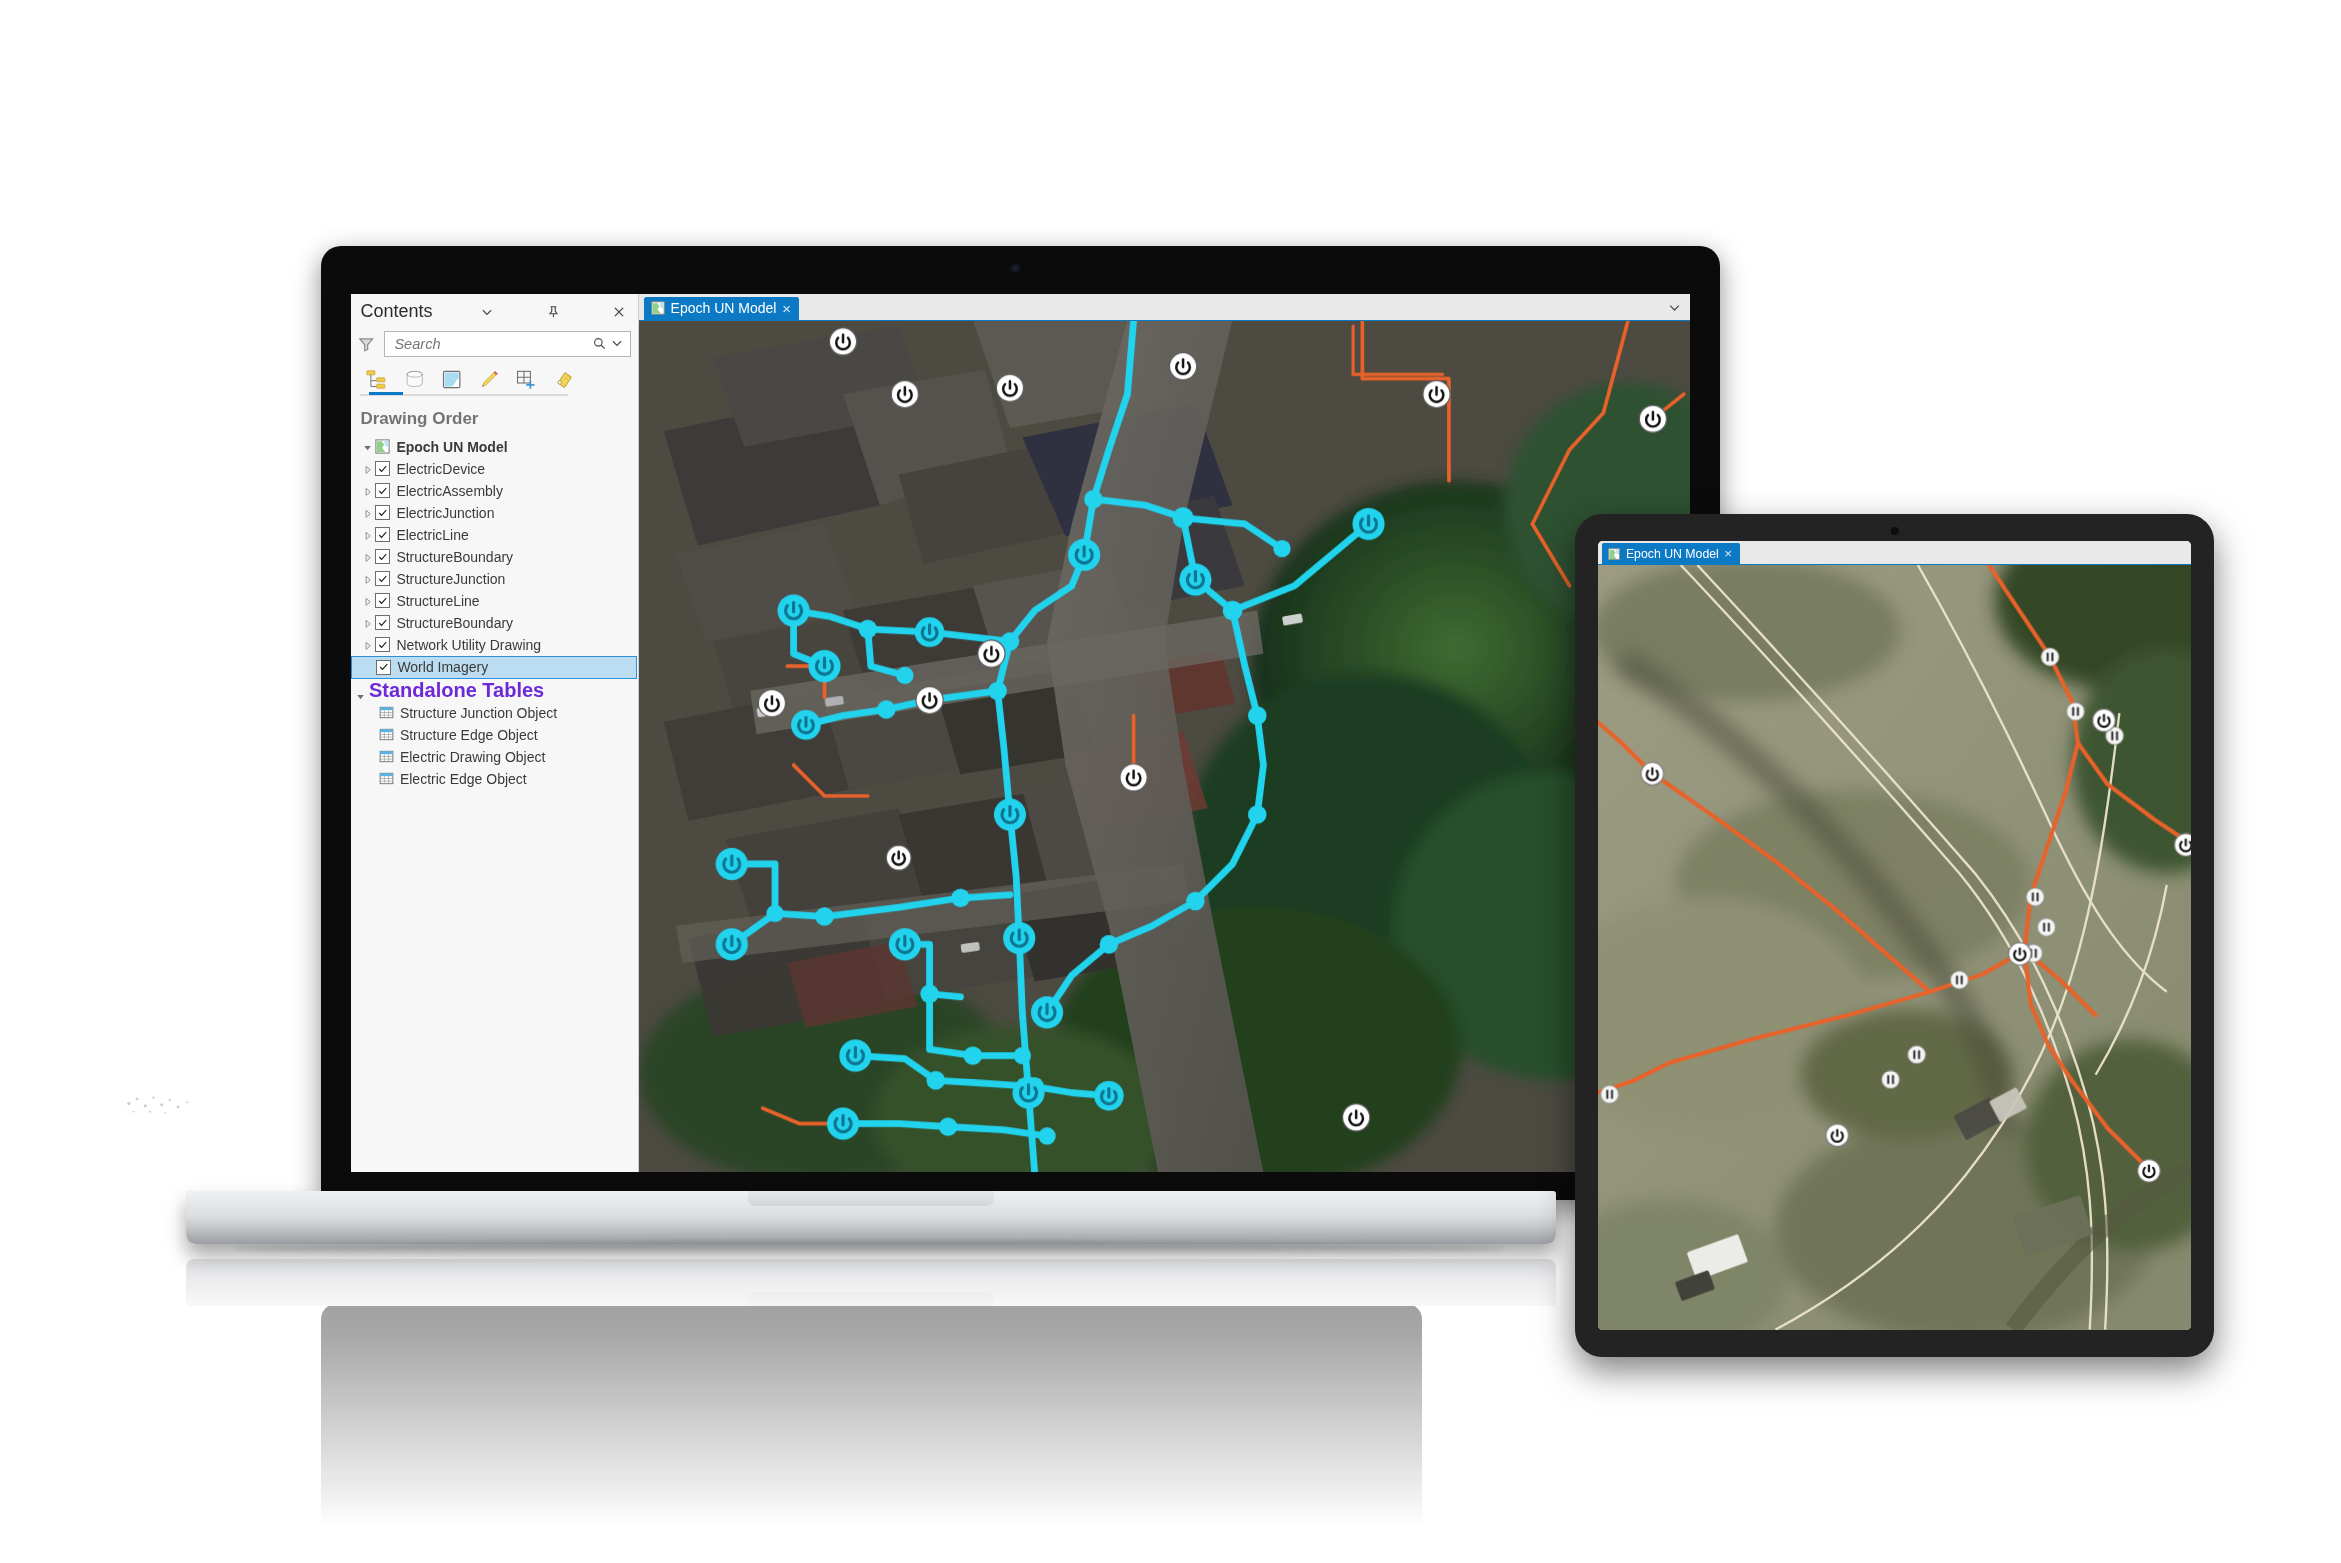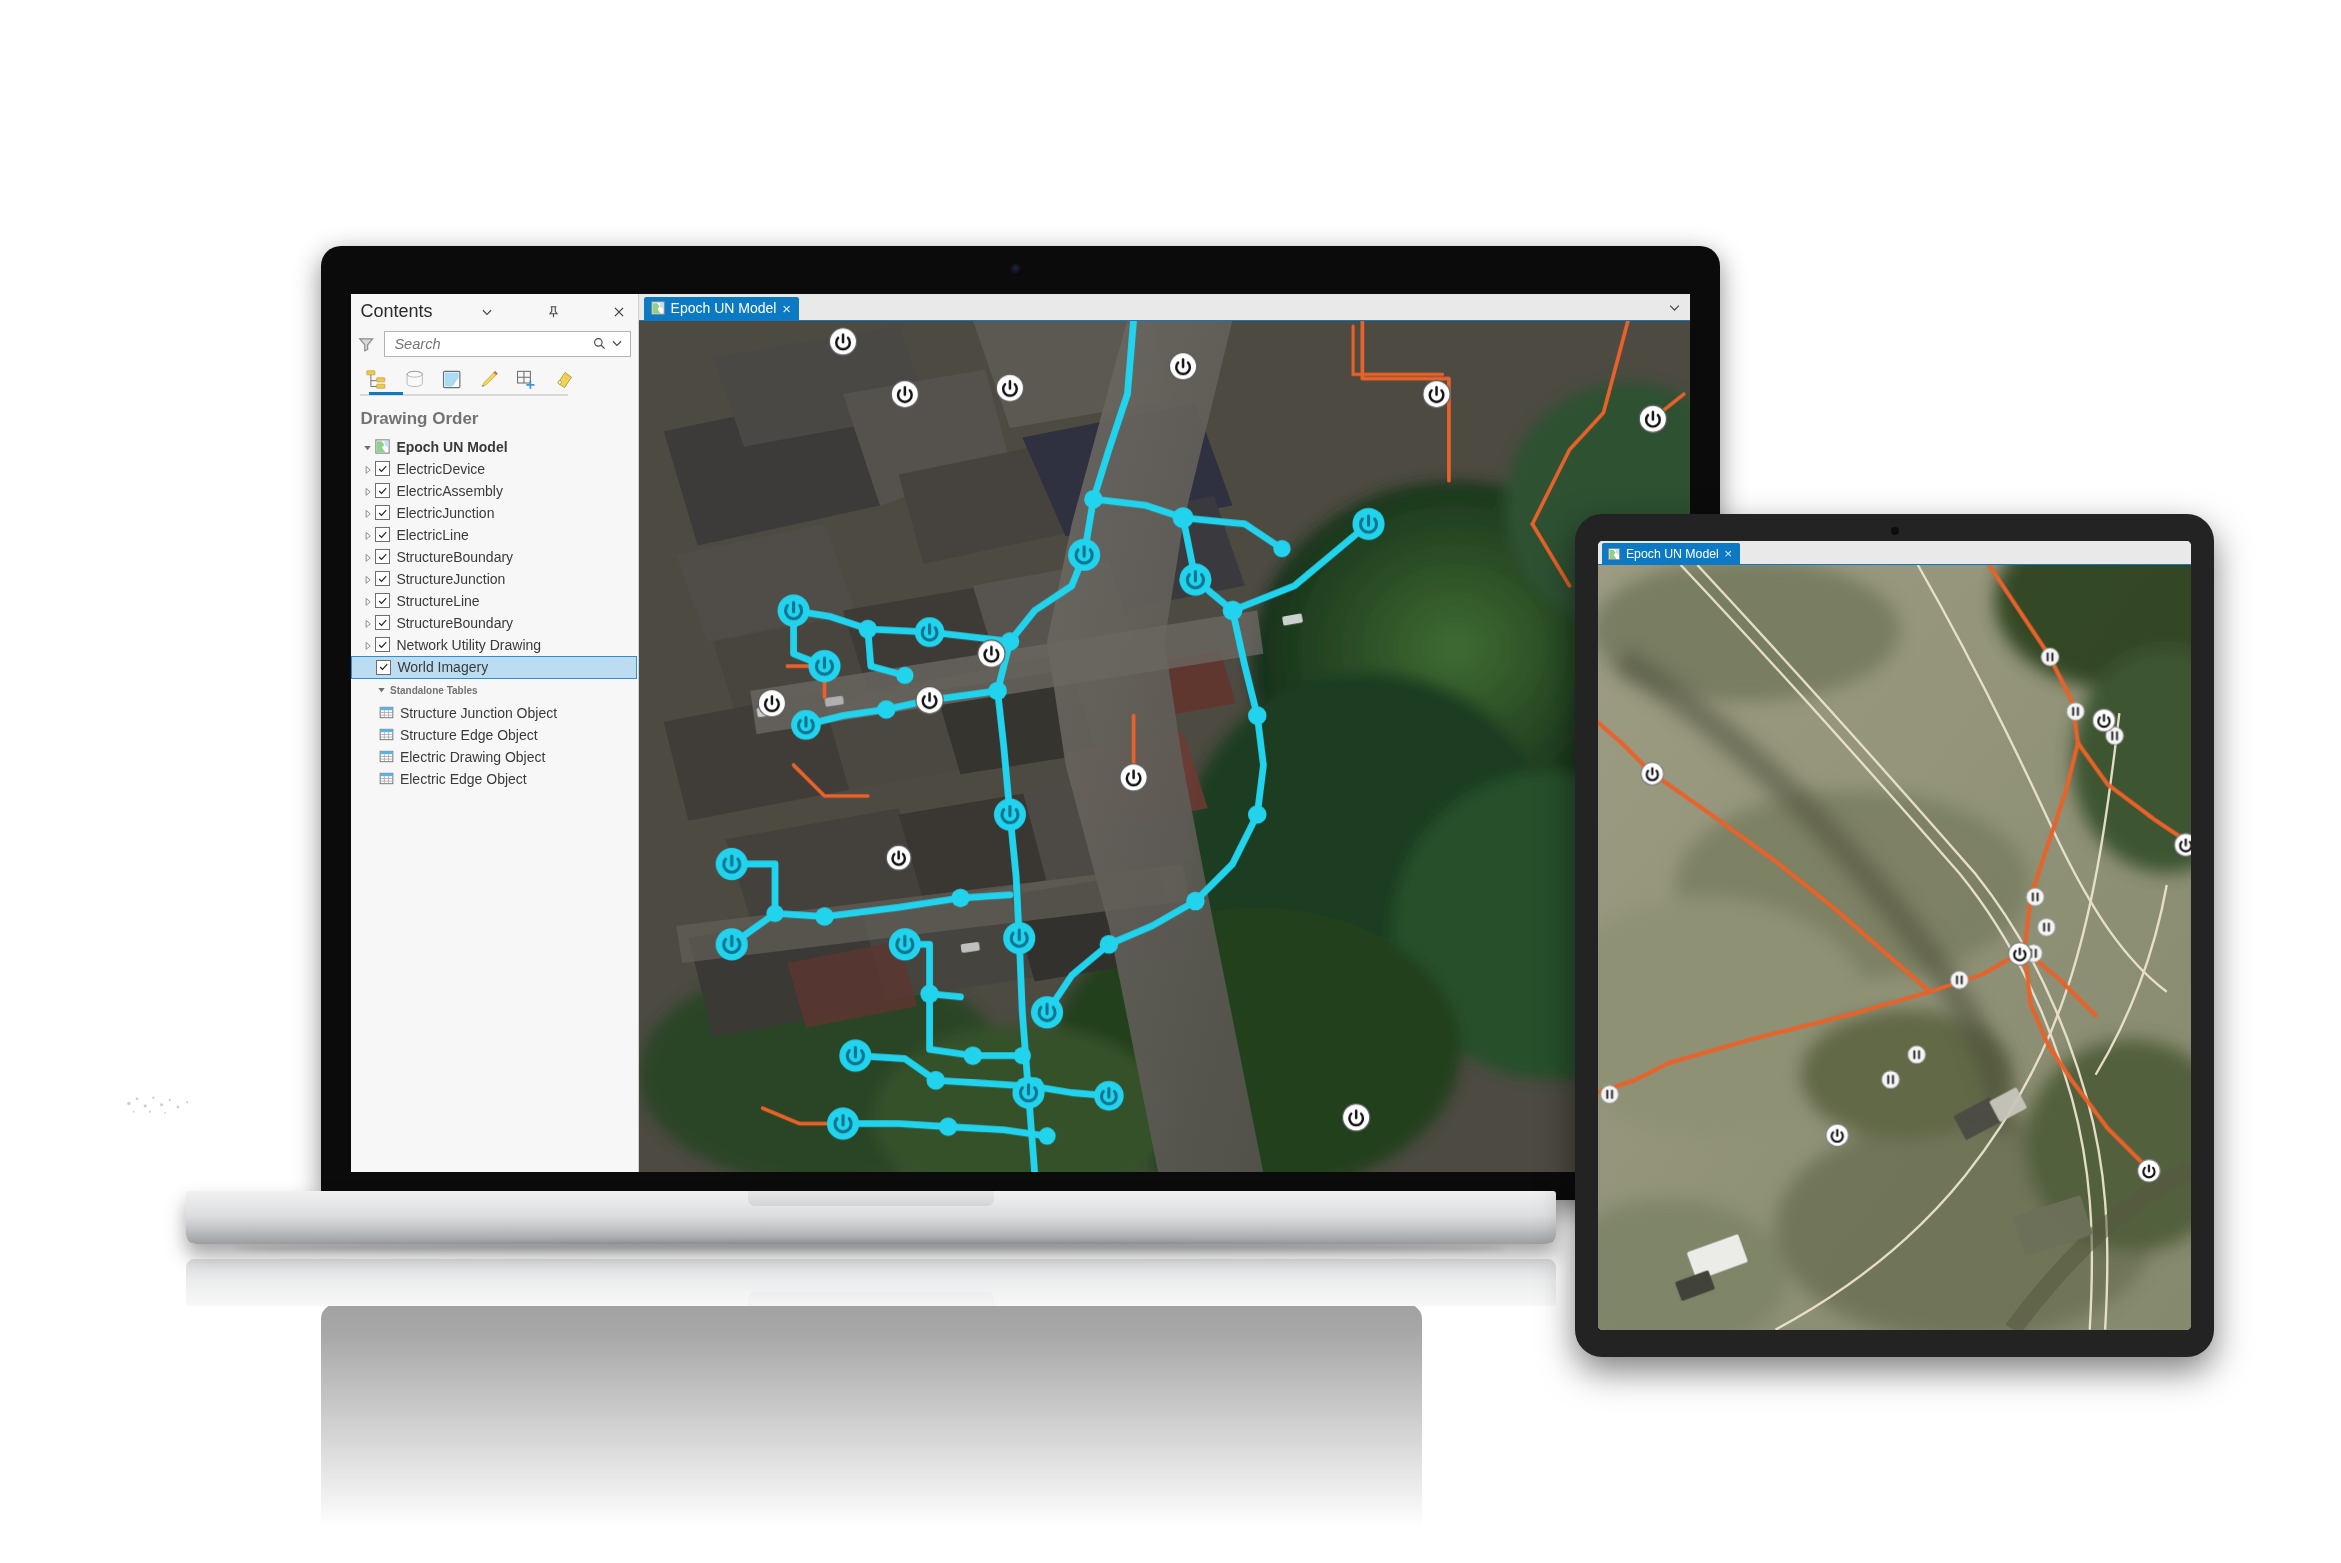--- a/index.html
+++ b/index.html
@@ -65,22 +65,22 @@
   #tree{flex:1;overflow:hidden;font-size:14px;color:#3a3a3a;}
   .node{display:flex;align-items:center;height:22px;padding-left:10.5px;white-space:nowrap;}
   .node.selected{background:#bcdcf2;border:0.6px solid #2f8fd6;height:21px;margin-right:1px;}
   .caret{width:11.7px;height:11.7px;flex:none;margin-right:2.3px;}
   .cbox{width:13px;height:13px;border:0.6px solid #6d6d6d;background:#fff;flex:none;margin-right:5.9px;
      display:flex;align-items:center;justify-content:center;}
   .cbox svg{display:block;}
   .layer-icon{width:15px;height:15px;flex:none;margin-right:5.9px;}
   .node-label{line-height:1;}
   .group-label{font-weight:bold;}
-  #standalone-head{display:flex;align-items:center;height:23.4px;padding-left:25px;font-size:10px;
-     color:#737373;font-weight:bold;}
+  #standalone-head{display:flex;align-items:center;height:23.4px;padding-left:4px;font-size:20px;
+     color:#6d28d9;font-weight:bold;}
   .tbl-node{display:flex;align-items:center;height:22px;padding-left:28px;}
 
   
   #map-view{flex:1;display:flex;flex-direction:column;background:#e9e9e9;min-width:0;}
   #tabstrip{height:26px;background:#e9e9e9;display:flex;align-items:flex-end;position:relative;
      border-bottom:1.8px solid #0b79c4;}
   #map-tab{height:23.4px;background:#0b79c4;display:flex;align-items:center;gap:5.9px;padding:0 8.2px 0 7px;
      margin-left:4.7px;border-radius:2.3px 2.3px 0 0;}
   #tab-icon{width:14px;height:14px;flex:none;}
   #tab-label{font-size:14px;color:#fff;}

